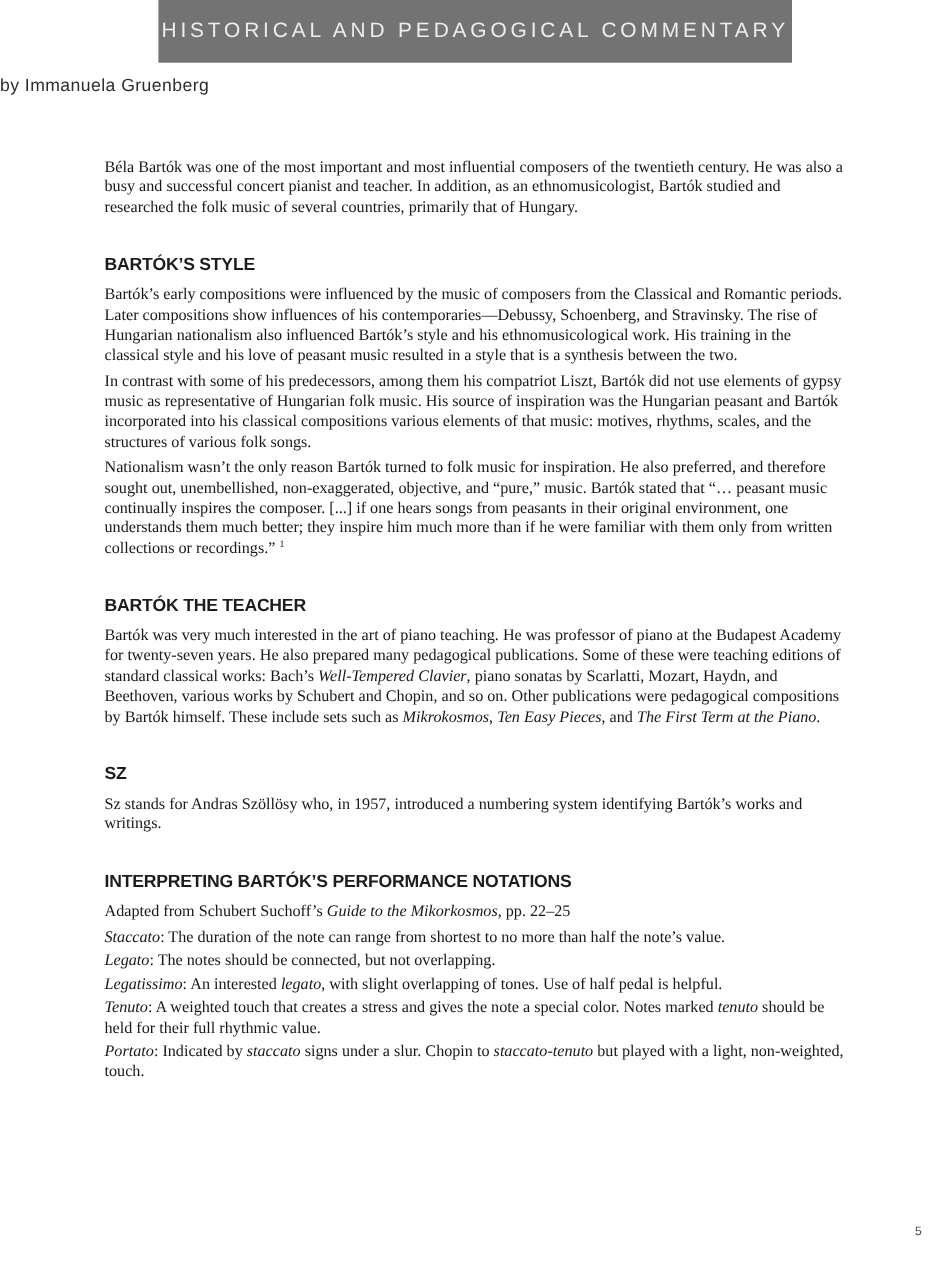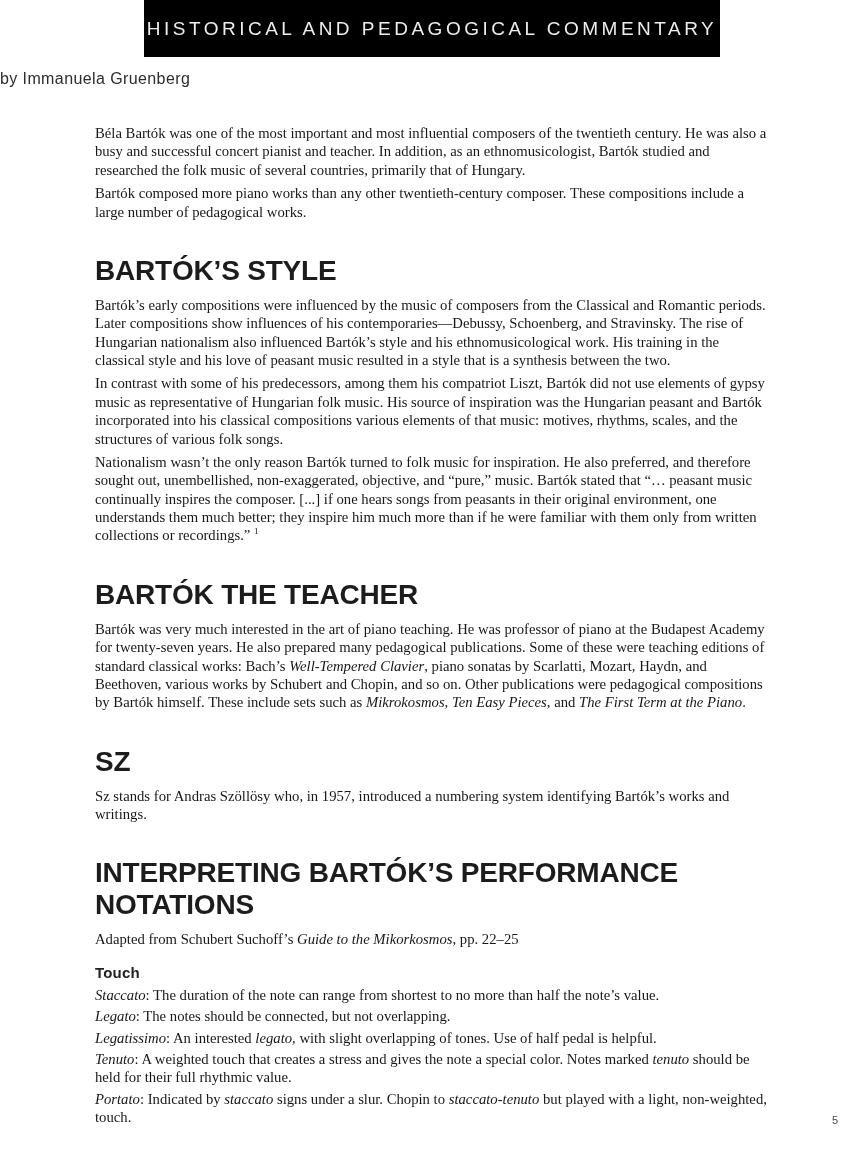--- a/index.html
+++ b/index.html
@@ -10,21 +10,21 @@
     margin: 0 auto;
     background: #ffffff;
     font-family: "Liberation Serif", serif;
     color: #1a1a1a;
     overflow: hidden;
   }
   .banner {
     width: 576px;
     height: 57px;
     margin: 0 auto;
-    background: #000000;
+    background: #737373;
     display: flex;
     align-items: center;
     justify-content: center;
   }
   .banner-title {
     margin: 0;
     font-family: "Liberation Sans", sans-serif;
     font-weight: 400;
     font-size: 19px;
     letter-spacing: 3.5px;
@@ -34,32 +34,32 @@
   .byline {
     margin-top: 13px;
     text-align: left;
     font-family: "Liberation Sans", sans-serif;
     font-size: 16px;
     letter-spacing: 0.4px;
     color: #2d2d2d;
   }
   .content {
     width: 674px;
-    margin: 36px auto 0 auto;
+    margin: 55px auto 0 auto;
   }
   .content p {
     margin: 0 0 5px 0;
     font-size: 14.7px;
     line-height: 1.25;
     color: #171717;
   }
   .section-heading {
     font-family: "Liberation Sans", sans-serif;
     font-weight: 700;
-    font-size: 28px;
+    font-size: 16px;
     letter-spacing: -0.2px;
     color: #1c1c1c;
     margin: 34px 0 9px 0;
   }
   .sub-heading {
     font-family: "Liberation Sans", sans-serif;
     font-weight: 700;
     font-size: 15px;
     letter-spacing: 0.2px;
     color: #222222;
@@ -85,21 +85,20 @@
     <div class="banner">
       <h1 class="banner-title">HISTORICAL AND PEDAGOGICAL COMMENTARY</h1>
     </div>
     <div class="byline">by Immanuela Gruenberg</div>
   </header>
 
   <main class="content">
 
     <section>
       <p>Béla Bartók was one of the most important and most influential composers of the twentieth century. He was also a busy and successful concert pianist and teacher. In addition, as an ethnomusicologist, Bartók studied and researched the folk music of several countries, primarily that of Hungary.</p>
-      <p>Bartók composed more piano works than any other twentieth-century composer. These compositions include a large number of pedagogical works.</p>
     </section>
 
     <section>
       <h2 class="section-heading">BARTÓK’S STYLE</h2>
       <p>Bartók’s early compositions were influenced by the music of composers from the Classical and Romantic periods. Later compositions show influences of his contemporaries—Debussy, Schoenberg, and Stravinsky. The rise of Hungarian nationalism also influenced Bartók’s style and his ethnomusicological work. His training in the classical style and his love of peasant music resulted in a style that is a synthesis between the two.</p>
       <p>In contrast with some of his predecessors, among them his compatriot Liszt, Bartók did not use elements of gypsy music as representative of Hungarian folk music. His source of inspiration was the Hungarian peasant and Bartók incorporated into his classical compositions various elements of that music: motives, rhythms, scales, and the structures of various folk songs.</p>
       <p><span>Nationalism wasn’t the only reason Bartók turned to folk music for inspiration. He also preferred, and therefore sought out, unembellished, non-exaggerated, objective, and “pure,” music. Bartók stated that “… peasant music continually inspires the composer. [...] if one hears songs from peasants in their original environment, one understands them much better; they inspire him much more than if he were familiar with them only from written collections or recordings.” </span><sup>1</sup></p>
     </section>
 
     <section>
@@ -108,21 +107,20 @@
     </section>
 
     <section>
       <h2 class="section-heading">SZ</h2>
       <p>Sz stands for Andras Szöllösy who, in 1957, introduced a numbering system identifying Bartók’s works and writings.</p>
     </section>
 
     <section>
       <h2 class="section-heading">INTERPRETING BARTÓK’S PERFORMANCE NOTATIONS</h2>
       <p><span>Adapted from Schubert Suchoff’s </span><i>Guide to the Mikorkosmos</i><span>, pp. 22–25</span></p>
-      <h3 class="sub-heading">Touch</h3>
       <p class="term"><i>Staccato</i><span>: The duration of the note can range from shortest to no more than half the note’s value.</span></p>
       <p class="term"><i>Legato</i><span>: The notes should be connected, but not overlapping.</span></p>
       <p class="term"><i>Legatissimo</i><span>: An interested </span><i>legato</i><span>, with slight overlapping of tones. Use of half pedal is helpful.</span></p>
       <p class="term"><i>Tenuto</i><span>: A weighted touch that creates a stress and gives the note a special color. Notes marked </span><i>tenuto</i><span> should be held for their full rhythmic value.</span></p>
       <p class="term"><i>Portato</i><span>: Indicated by </span><i>staccato</i><span> signs under a slur. Chopin to </span><i>staccato-tenuto</i><span> but played with a light, non-weighted, touch.</span></p>
     </section>
 
   </main>
 
   <footer>

